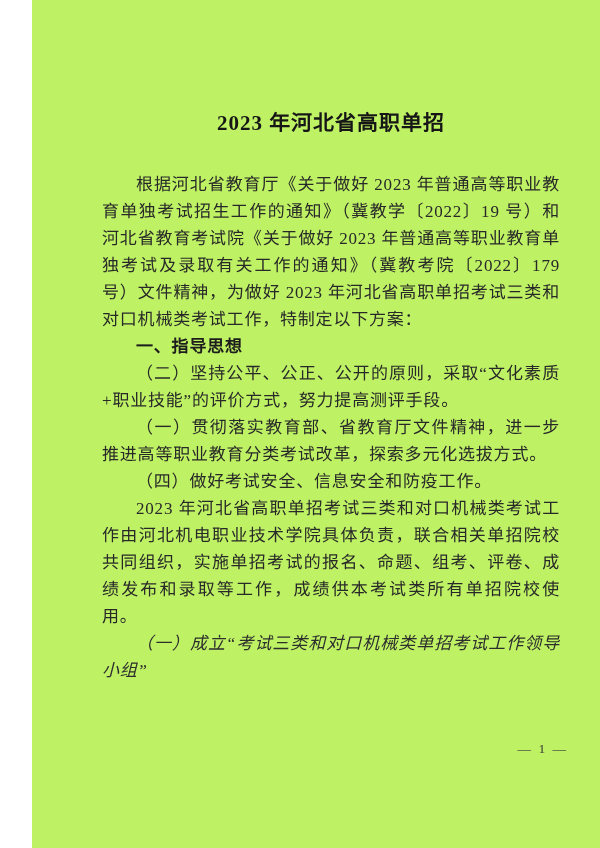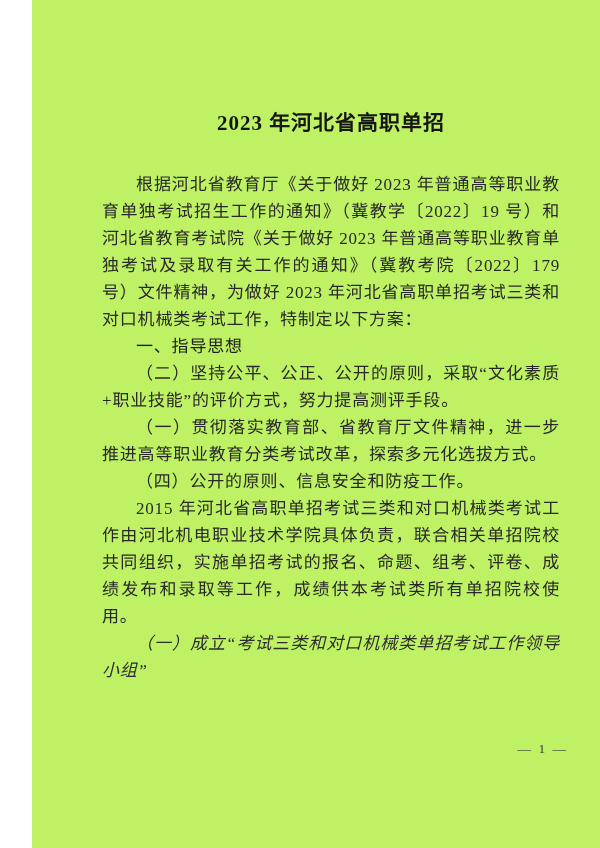--- a/index.html
+++ b/index.html
@@ -50,21 +50,21 @@
     text-align: justify;
     text-justify: inter-ideograph;
   }
   .doc-body p {
     margin: 0;
     padding: 0;
     text-indent: 2em;
   }
   .doc-body p.heading {
     font-family: "Liberation Sans", "DejaVu Sans", sans-serif;
-    font-weight: normal;
+    font-weight: bold;
     color: #1d1d1d;
   }
   .doc-body p.kai {
     font-style: italic;
     color: #2d2d2d;
   }
   .page-number {
     position: absolute;
     top: 741px;
     right: 64px;
@@ -82,21 +82,21 @@
 
     <h1 class="doc-title">
       <span class="title-line1">2023 年河北省高职单招</span>
     </h1>
 
     <div class="doc-body">
       <p class="body-para">根据河北省教育厅《关于做好 2023 年普通高等职业教育单独考试招生工作的通知》（冀教学〔2022〕19 号）和河北省教育考试院《关于做好 2023 年普通高等职业教育单独考试及录取有关工作的通知》（冀教考院〔2022〕179 号）文件精神，为做好 2023 年河北省高职单招考试三类和对口机械类考试工作，特制定以下方案：</p>
       <p class="heading">一、指导思想</p>
       <p class="body-para">（二）坚持公平、公正、公开的原则，采取“文化素质+职业技能”的评价方式，努力提高测评手段。</p>
       <p class="body-para">（一）贯彻落实教育部、省教育厅文件精神，进一步推进高等职业教育分类考试改革，探索多元化选拔方式。</p>
-      <p class="body-para">（四）公开的原则、信息安全和防疫工作。</p>
-      <p class="body-para">2015 年河北省高职单招考试三类和对口机械类考试工作由河北机电职业技术学院具体负责，联合相关单招院校共同组织，实施单招考试的报名、命题、组考、评卷、成绩发布和录取等工作，成绩供本考试类所有单招院校使用。</p>
+      <p class="body-para">（四）做好考试安全、信息安全和防疫工作。</p>
+      <p class="body-para">2023 年河北省高职单招考试三类和对口机械类考试工作由河北机电职业技术学院具体负责，联合相关单招院校共同组织，实施单招考试的报名、命题、组考、评卷、成绩发布和录取等工作，成绩供本考试类所有单招院校使用。</p>
       <p class="kai">（一）成立“考试三类和对口机械类单招考试工作领导小组”</p>
     </div>
 
   </div>
 
   <div class="page-number">— 1 —</div>
 </div>
 
 </body></html>

